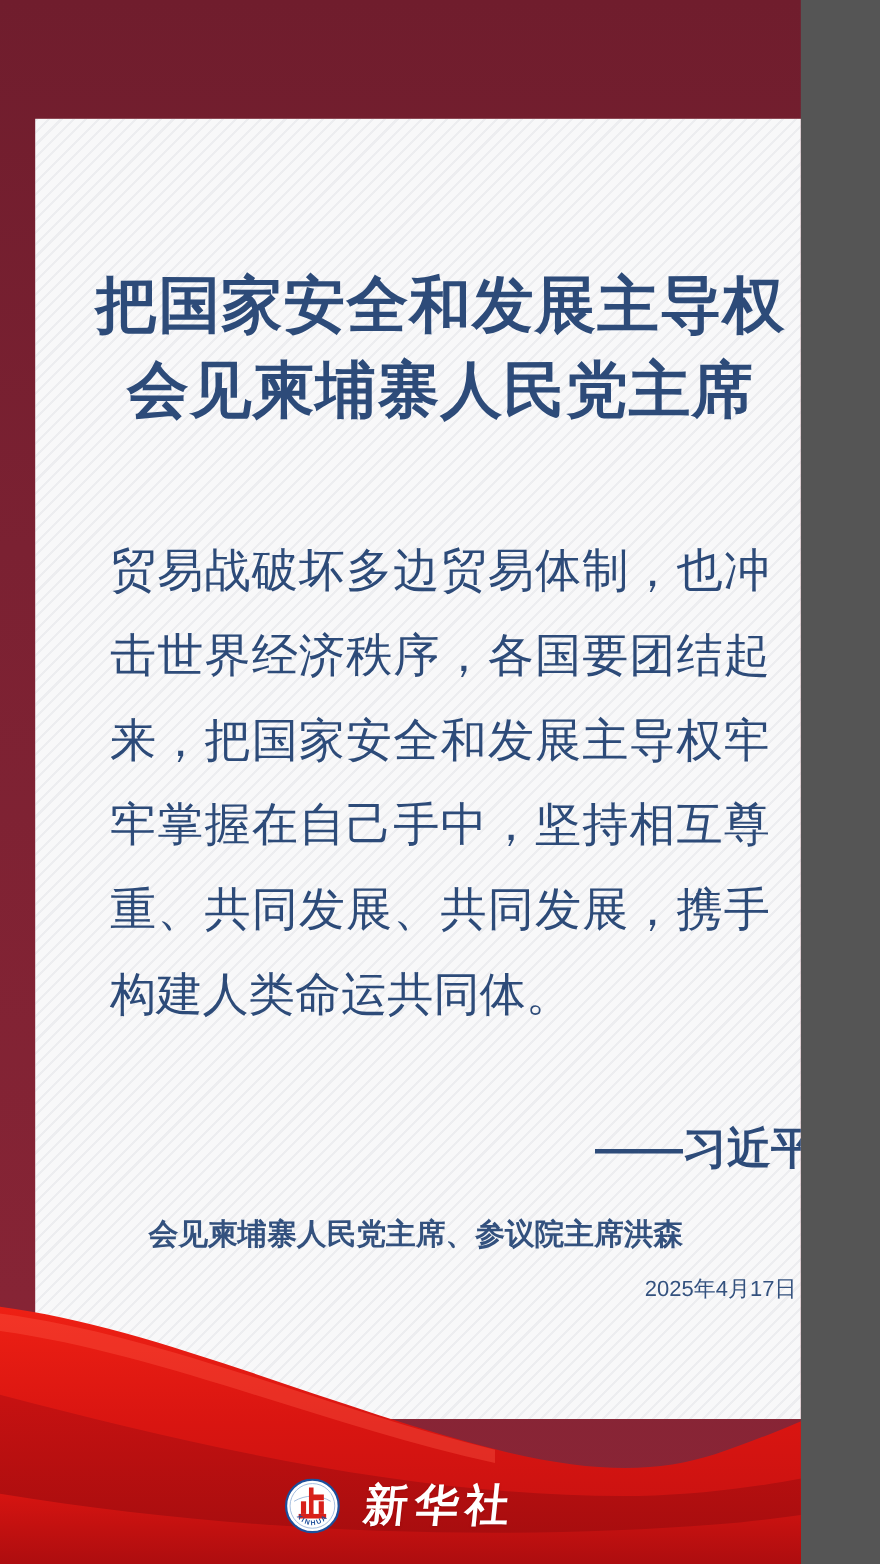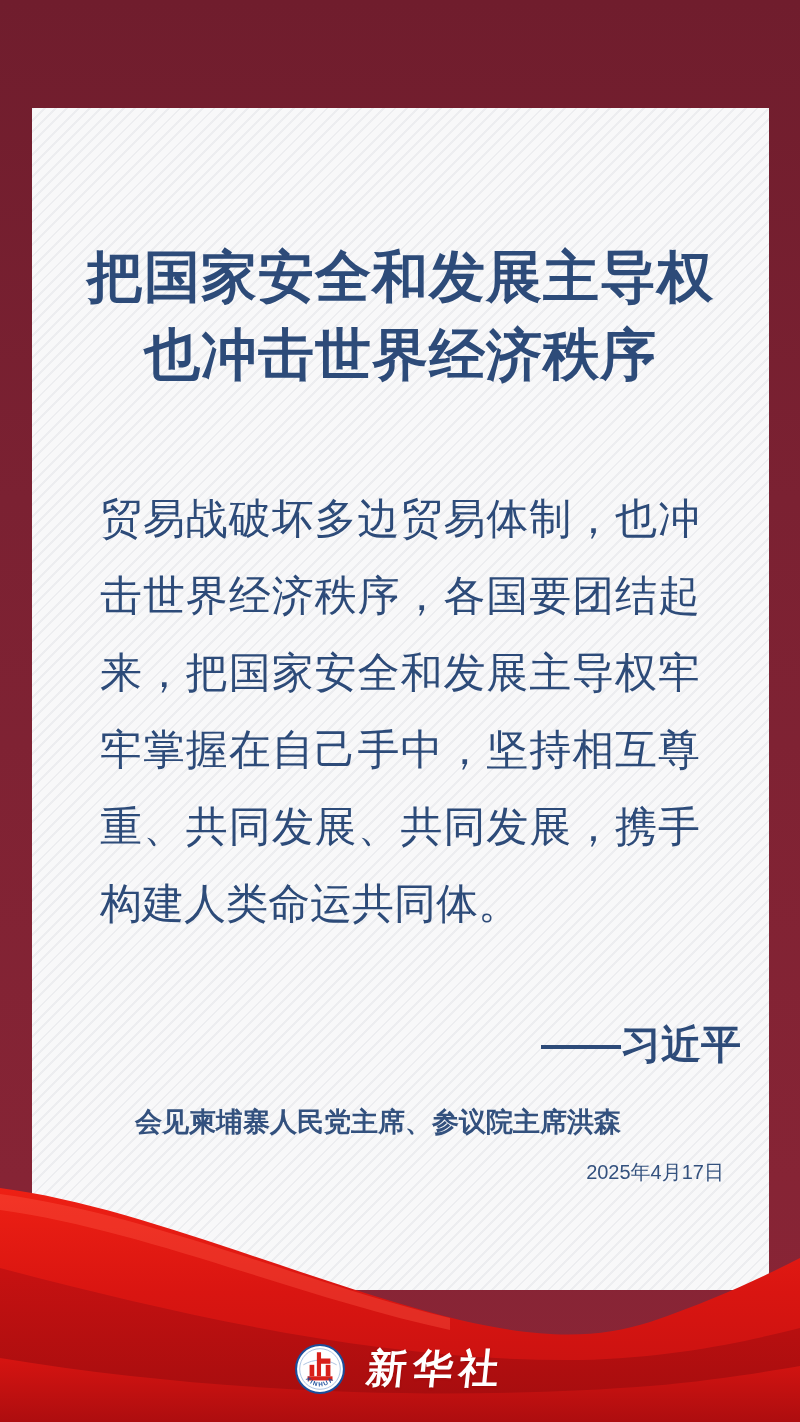--- a/index.html
+++ b/index.html
@@ -3,21 +3,21 @@
 <meta charset="utf-8">
 <style>
   html,body{margin:0;padding:0;}
   body{
     width:800px;height:1422px;
     font-family:"Liberation Sans", sans-serif;
     background:#555;
   }
   .poster{
     position:relative;
-    width:800px;height:1422px;
+    width:728px;height:1422px;
     overflow:hidden;
     background:linear-gradient(180deg,#701d2d 0%,#7b2132 35%,#8a2536 100%);
   }
   
   .card{
     position:absolute;
     left:32px;top:108px;
     width:737px;height:1182px;
     background:
       repeating-linear-gradient(135deg,
@@ -98,21 +98,21 @@
   }
 </style>
 </head>
 <body>
 
 <div class="poster">
 
   <div class="card">
     <h1 class="title">
       <span class="title-line">把国家安全和发展主导权</span>
-      <span class="title-line">也冲击世界经济秩序</span>
+      <span class="title-line">会见柬埔寨人民党主席</span>
     </h1>
     <p class="quote-body">贸易战破坏多边贸易体制，也冲击世界经济秩序，各国要团结起来，把国家安全和发展主导权牢牢掌握在自己手中，坚持相互尊重、共同发展、共同发展，携手构建人类命运共同体。</p>
     <p class="attribution">——习近平</p>
     <p class="occasion">会见柬埔寨人民党主席、参议院主席洪森</p>
     <p class="date">2025年4月17日</p>
   </div>
 
   <svg class="wave" viewBox="0 0 800 272" preserveAspectRatio="none" aria-hidden="true">
     <defs>
       <linearGradient id="gradMain" x1="0" y1="0" x2="0" y2="1">

